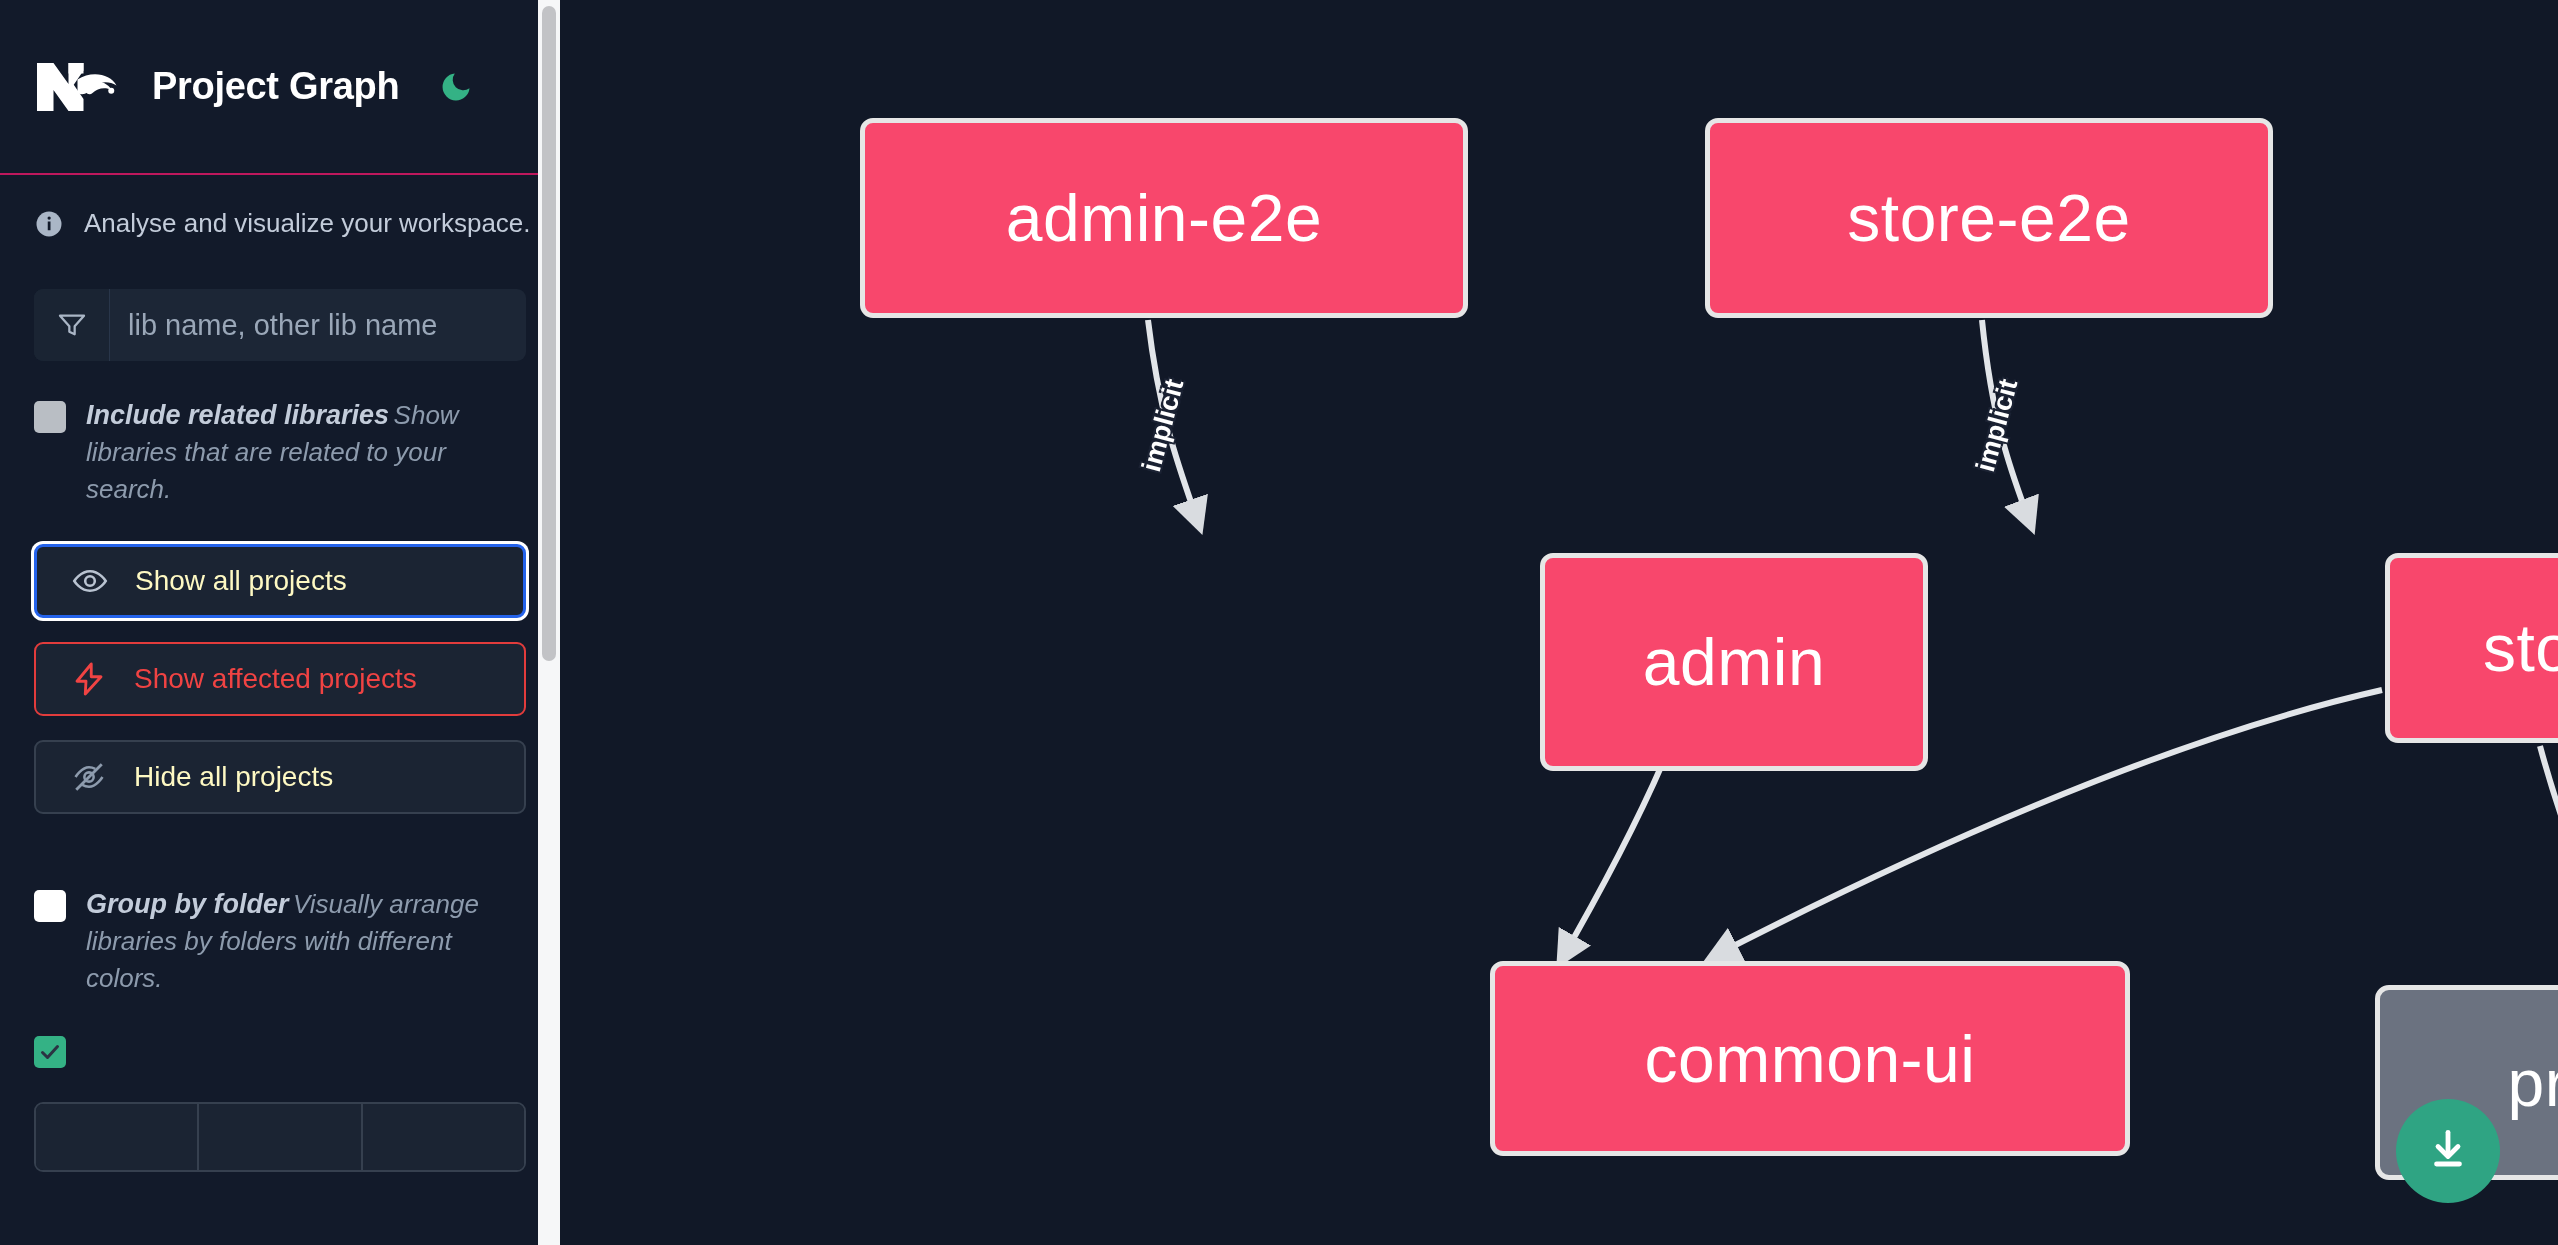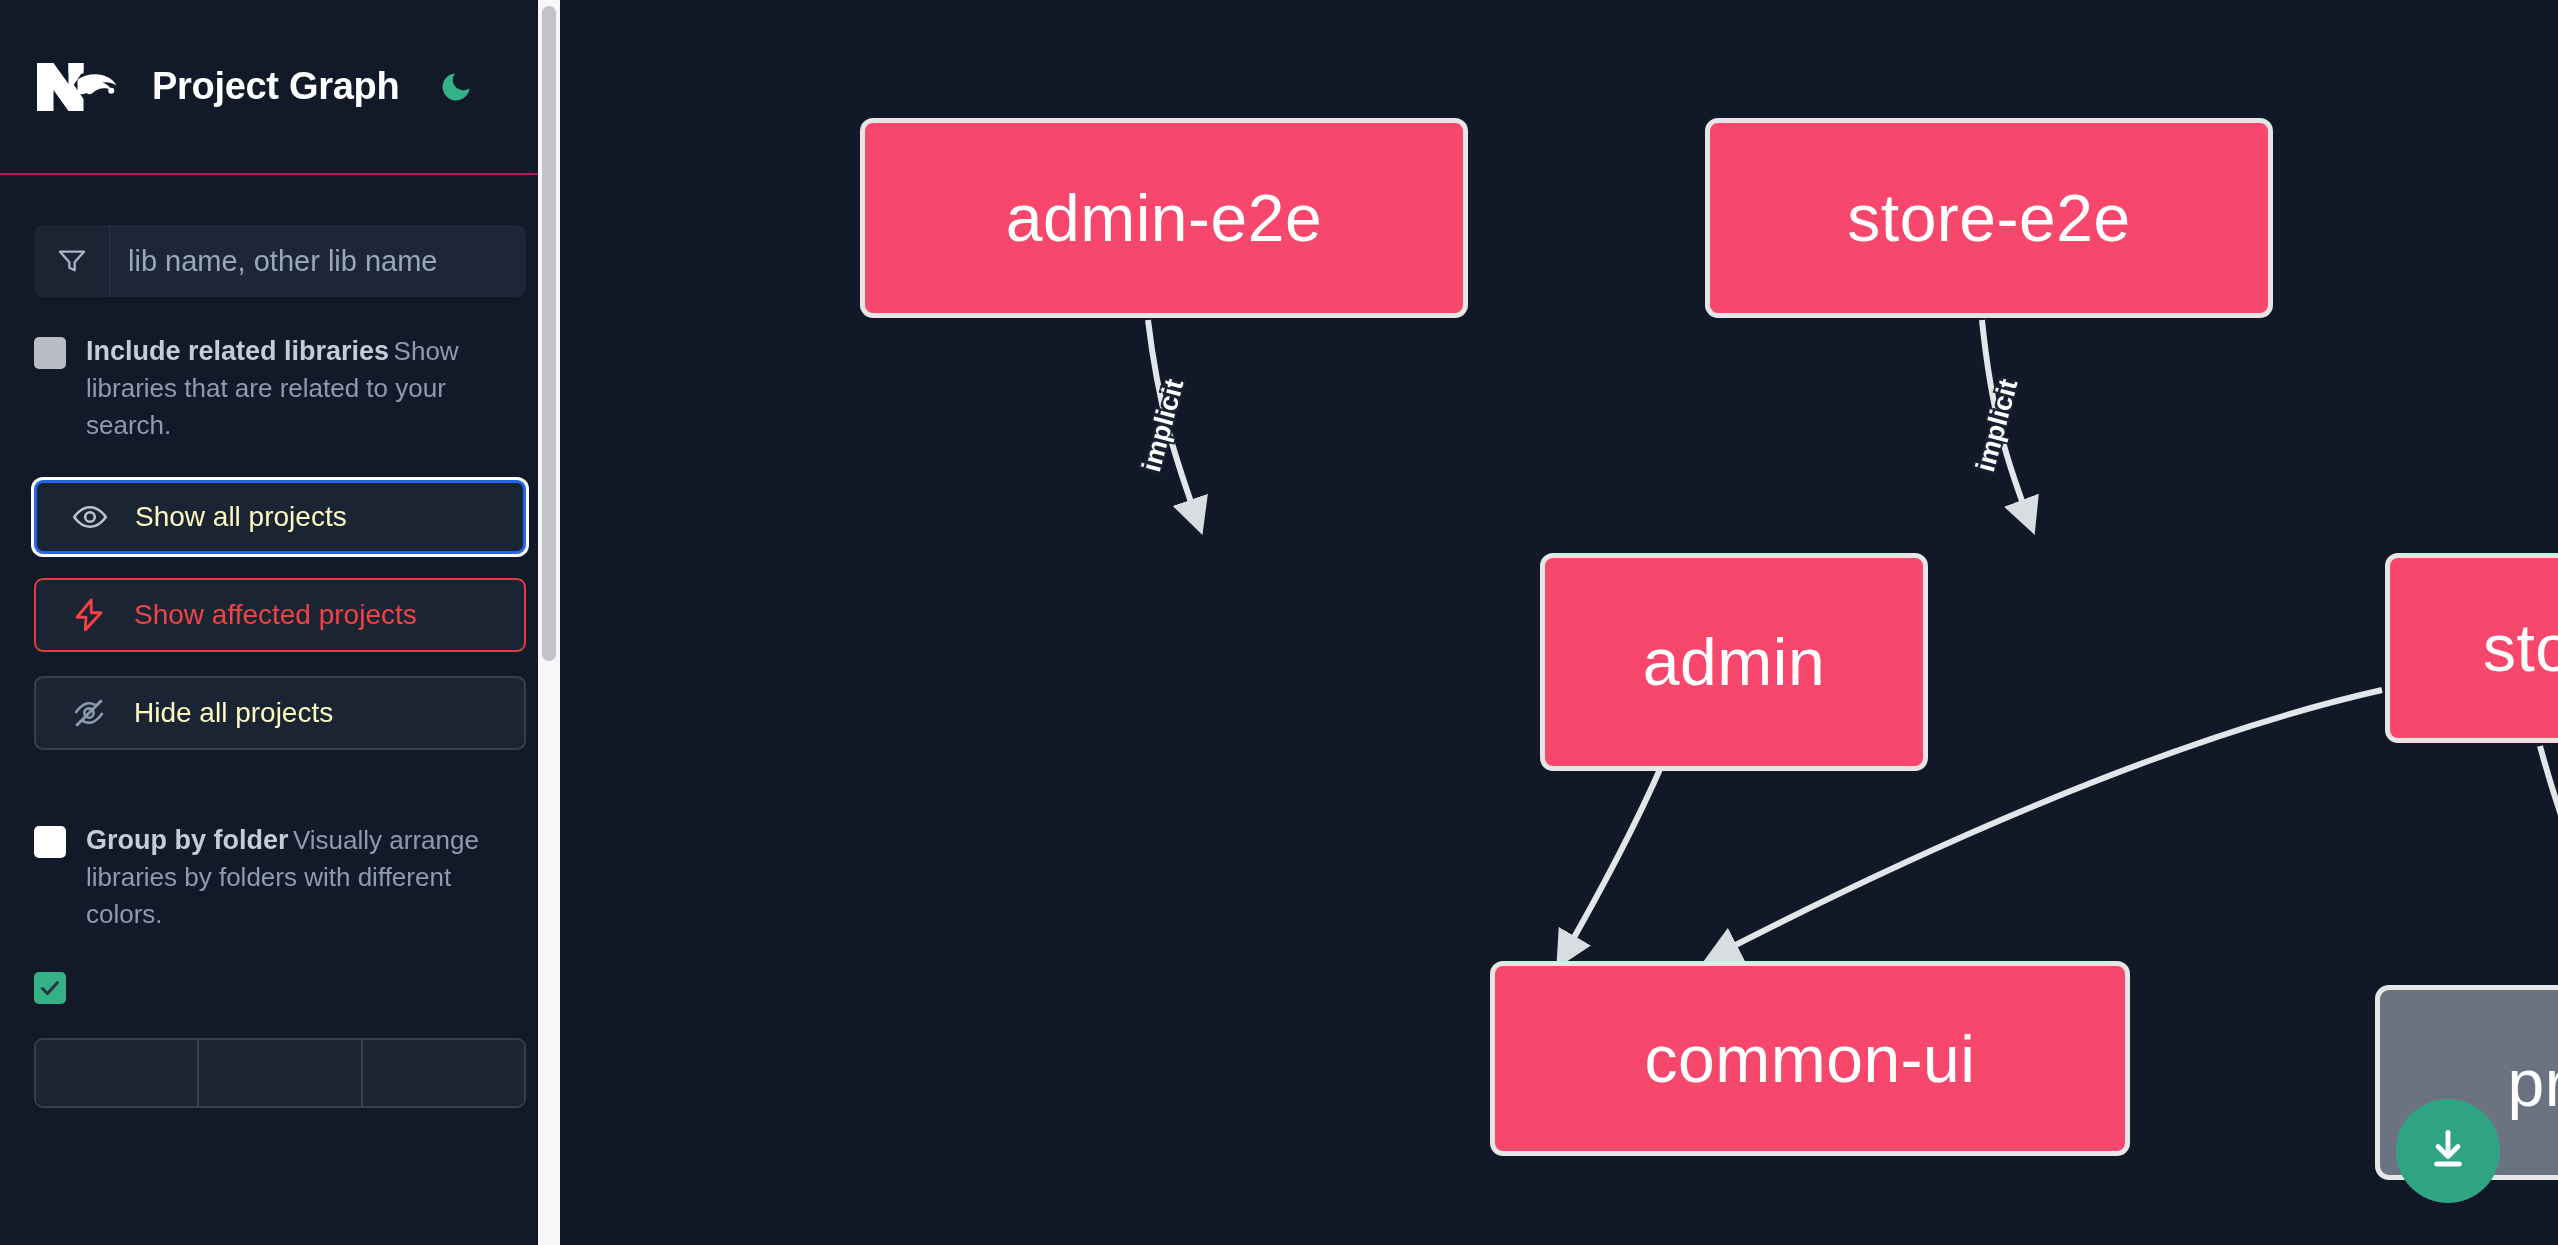--- a/index.html
+++ b/index.html
@@ -107,21 +107,21 @@
     width: 32px; height: 32px;
     flex: 0 0 32px;
     border-radius: 5px;
     margin-top: 4px;
     display: flex; align-items: center; justify-content: center;
     cursor: pointer;
   }
   .cbox.grey { background: #b9bec4; }
   .cbox.white { background: #ffffff; }
   .cbox.green { background: #34b285; }
-  .opt-text { flex: 1 1 auto; }
+  .opt-text { flex: 1 1 auto; font-style: italic; }
   .opt-label {
     font-size: 27px;
     font-weight: 700;
     color: #c3ccda;
     line-height: 1.28;
   }
   .opt-desc {
     font-size: 26px;
     color: #8d9bad;
     line-height: 1.42;
@@ -267,20 +267,30 @@
           </svg>
         </span>
         <div class="app-title">Project Graph</div>
         <span class="theme-toggle">
           <svg viewBox="0 0 24 24" width="36" height="36" aria-hidden="true">
             <path fill="#34b285" d="M21 12.8A9 9 0 1 1 11.2 3a7 7 0 0 0 9.8 9.8z"></path>
           </svg>
         </span>
       </div>
 
+      <div class="sb-tagline">
+        <span class="info-icon">
+          <svg viewBox="0 0 24 24" width="30" height="30" aria-hidden="true">
+            <circle cx="12" cy="12" r="10" fill="#aab6c6"></circle>
+            <rect x="11" y="10" width="2.2" height="7" fill="#121a2a"></rect>
+            <circle cx="12.1" cy="7.2" r="1.3" fill="#121a2a"></circle>
+          </svg>
+        </span>
+        <span class="txt">Analyse and visualize your workspace.</span>
+      </div>
 
       <div class="sb-search">
         <span class="fico">
           <svg viewBox="0 0 24 24" width="32" height="32" aria-hidden="true">
             <path d="M3 5h18l-7 8v6l-4-2v-4z" fill="none" stroke="#aab6c6" stroke-width="1.7" stroke-linejoin="round"></path>
           </svg>
         </span>
         <input type="text" placeholder="lib name, other lib name" value="" style="">
       </div>
 

